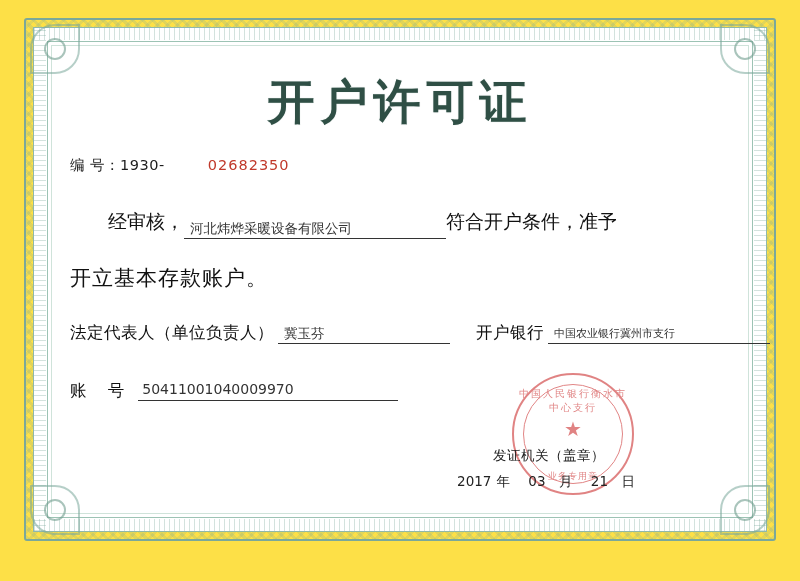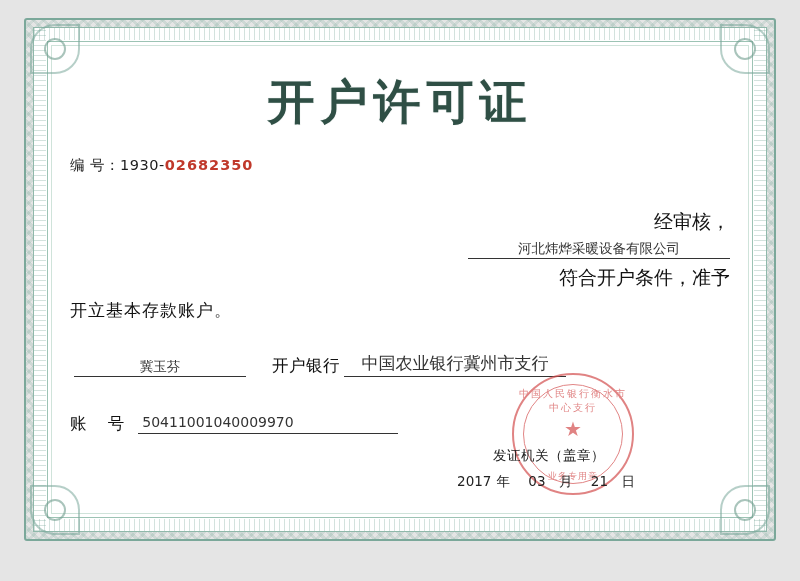--- a/index.html
+++ b/index.html
@@ -11,21 +11,21 @@
     width: 800px;
     height: 581px;
     font-family: "DejaVu Sans", "Liberation Sans", sans-serif;
     overflow: hidden;
   }
 
   #certificate {
     position: relative;
     width: 800px;
     height: 581px;
-    background: #e5e5e5;
+    background: #fde047;
   }
 
   
   .border-outer {
     position: absolute;
     left: 24px;
     top: 18px;
     right: 24px;
     bottom: 40px;
     border: 2px solid #7ba89a;
@@ -128,63 +128,61 @@
     margin-top: 28px;
     font-size: 14.5px;
     color: #1d1d1d;
   }
   .approval-no { letter-spacing: .5px; }
   .approval-no .label { margin-right: 2px; }
   .approval-no .value { font-family: "DejaVu Sans", sans-serif; }
 
   .serial { letter-spacing: .5px; }
   .serial .prefix { color: #1d1d1d; }
-  .serial .red { color: #c0392b; font-weight: bold; letter-spacing: 1px; }
+  .serial .red { color: #c0392b; font-weight: normal; letter-spacing: 1px; margin-left: 43px; }
 
   .para {
     margin-top: 28px;
     font-size: 19px;
     color: #111;
     line-height: 1.9;
     display: flex;
     align-items: flex-end;
     flex-wrap: wrap;
-    flex-direction: column;
   }
   .para .indent { display: inline-block; width: 38px; }
 
   .fill {
     display: inline-block;
     border-bottom: 1px solid #333;
     min-width: 250px;
-    text-align: center;
     font-size: 13.5px;
     color: #333;
     padding: 0 6px 1px 6px;
     line-height: 1.35;
   }
 
   .para2 {
-    margin-top: 4px;
-    font-size: 17px;
+    margin-top: 25px;
+    font-size: 21px;
     color: #111;
     letter-spacing: 1px;
   }
 
   .row-rep {
     margin-top: 30px;
     display: flex;
     align-items: flex-end;
     font-size: 16.5px;
     color: #111;
   }
   .row-rep .label { white-space: nowrap; letter-spacing: .5px; }
   .fill.rep { min-width: 160px; font-size: 13.5px; margin: 0 4px; }
   .row-rep .label2 { white-space: nowrap; margin-left: 22px; letter-spacing: .5px; }
-  .fill.bank { min-width: 210px; font-size: 17px; margin-left: 4px; }
+  .fill.bank { min-width: 210px; font-size: 11px; margin-left: 4px; }
 
   .row-account {
     margin-top: 36px;
     display: flex;
     align-items: flex-start;
     font-size: 16.5px;
     color: #111;
   }
   .row-account .label { letter-spacing: 8px; white-space: nowrap; }
   .fill.account {
@@ -300,20 +298,21 @@
     <div class="para">
       <span class="indent"></span>
       <span>经审核，</span>
       <span class="fill">河北炜烨采暖设备有限公司</span>
       <span>符合开户条件，准予</span>
     </div>
 
     <div class="para2">开立基本存款账户。</div>
 
     <div class="row-rep">
+      <span class="label">法定代表人（单位负责人）</span>
       <span class="fill rep">冀玉芬</span>
       <span class="label2">开户银行</span>
       <span class="fill bank">中国农业银行冀州市支行</span>
     </div>
 
     <div class="row-account">
       <span class="label">账  号</span>
       <span class="fill account">50411001040009970</span>
     </div>
 

